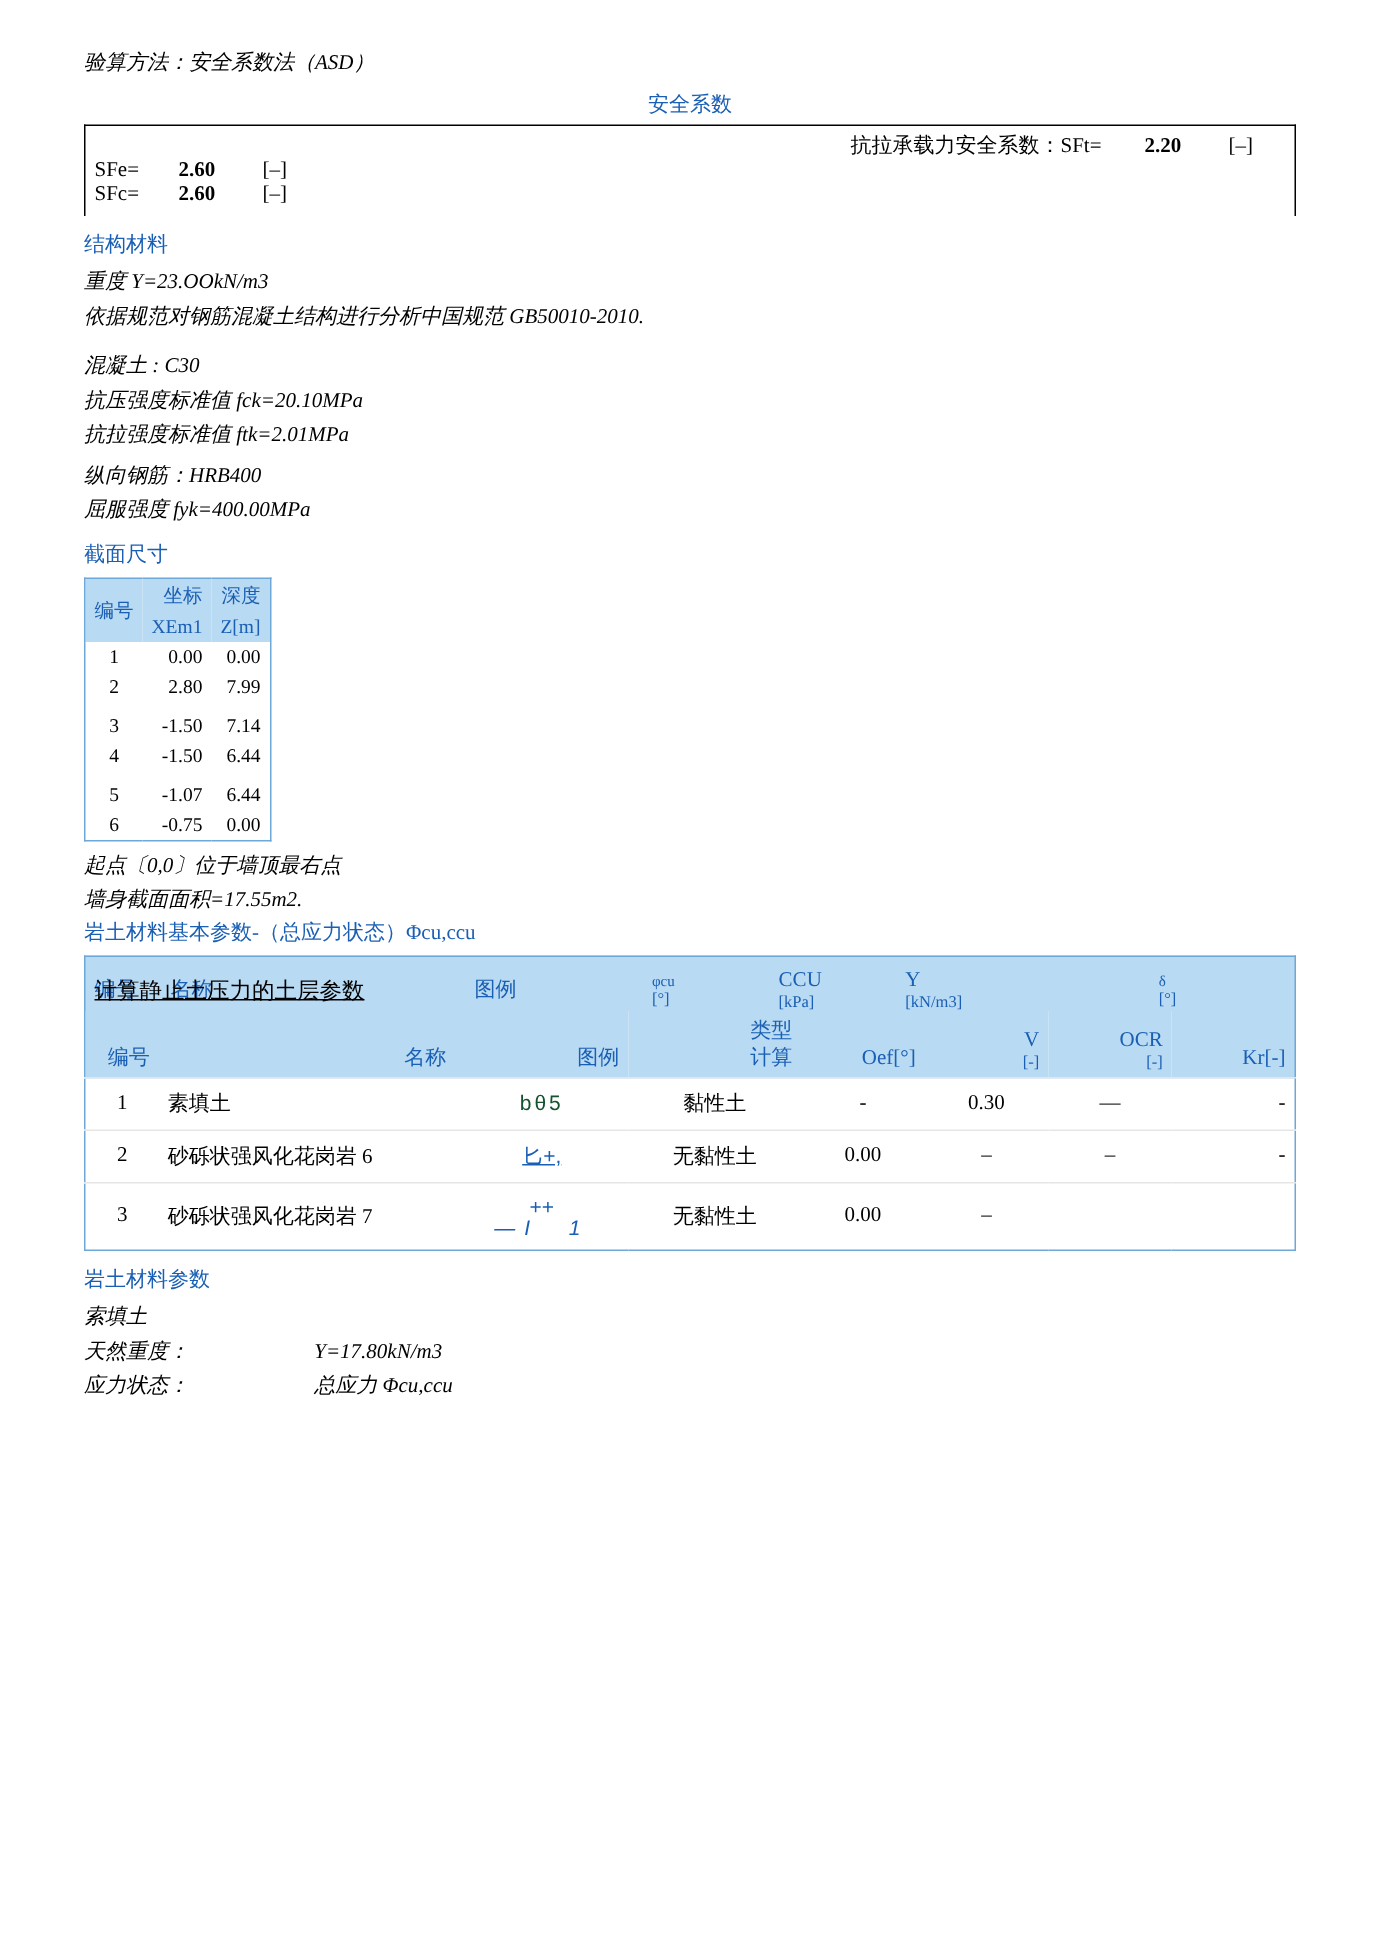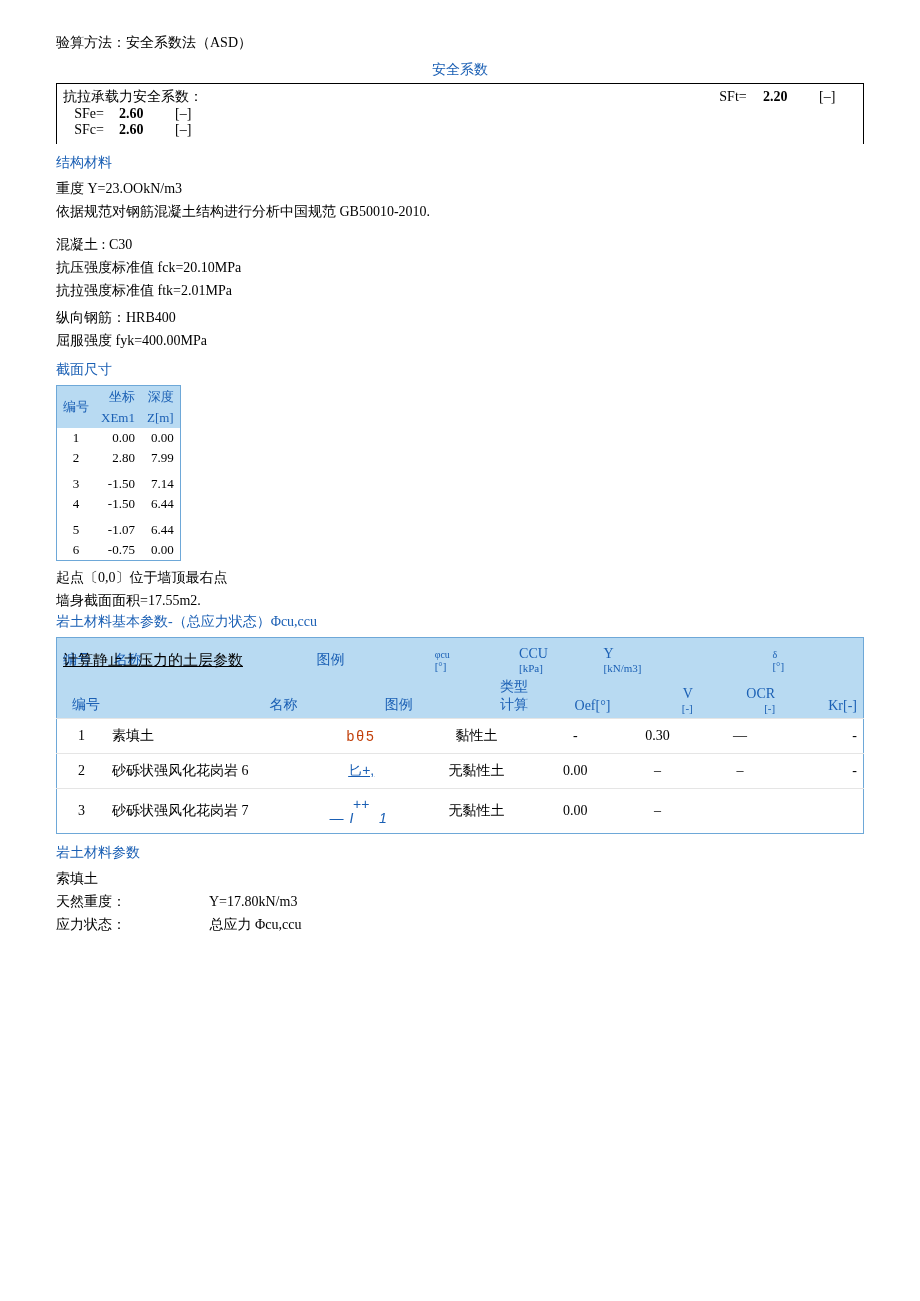--- a/index.html
+++ b/index.html
@@ -1,37 +1,37 @@
 <!DOCTYPE html>
 <html><head>
 <meta charset="utf-8">
 <style>
   * { margin:0; padding:0; box-sizing:border-box; }
   body { font-family:"SimSun","Songti SC",serif; font-size:14px; color:#000; background:#fff; padding:32px 56px; width:920px; }
-  .line { margin-bottom:2px; line-height:1.5; }
+  .line { margin-bottom:2px; line-height:1.5;font-style:italic; }
   .sec-title-center { text-align:center; color:#1a5fb4; margin:8px 0 4px; }
   .sec-title { color:#1a5fb4; margin:10px 0 6px; }
   .box-top { border-top:1px solid #000; border-left:1px solid #000; border-right:1px solid #000; padding:4px 6px 6px 6px; }
   table { border-collapse:collapse; }
   .safety-row { display:flex; align-items:baseline; }
-  .sr-label { flex:1; }
-  .sr-sym { width:56px; text-align:center; padding-right:4px; }
+  .sr-label { flex:1;text-align:right; }
+  .sr-sym { width:56px; text-align:left; padding-right:4px; }
   .sr-val { width:50px; text-align:left;font-weight:bold; }
   .sr-unit { width:44px; padding-left:6px; }
   .cross-table { border:1px solid #6ea8d8; font-size:13px; }
   .cross-table th, .cross-table td { padding:2px 6px; text-align:right; }
   .cross-table thead th { background:#b8daf2; color:#1a5fb4; font-weight:normal; }
   .cross-table tbody tr td:first-child { text-align:center; }
   .soil-head { background:#b8daf2; color:#1a5fb4; }
   .soil-outer { border-left:1px solid #6ea8d8; border-right:1px solid #6ea8d8; border-bottom:1px solid #6ea8d8; width:100%; }
   .soil-head td { padding:4px 6px; text-align:right; vertical-align:bottom; }
   .sub-unit { font-size:11px; }
   .soil-row td { padding:8px 6px; border-top:1px solid #e5e5e5; text-align:center; }
   .soil-row td.name { text-align:left; }
-  .pat1 { color:#c2410c; font-family:sans-serif; letter-spacing:2px; }
+  .pat1 { color:#14532d; font-family:sans-serif; letter-spacing:2px; }
   .pat2 { color:#1a5fb4; font-family:sans-serif; text-decoration:underline; }
   .pat3 { color:#1a5fb4; font-family:sans-serif; line-height:1.0; }
   .pat3 .u { letter-spacing:6px; font-style:italic; }
   .soil-title-bar { border-left:1px solid #6ea8d8; border-right:1px solid #6ea8d8; border-top:1px solid #6ea8d8; padding:8px 6px 0 6px; background:#b8daf2; color:#1a5fb4; position:relative; }
   .soil-title-bar table { width:100%; }
   .stb-caption { position:absolute; left:6px; bottom:4px; color:#000; text-decoration:underline; font-size:15px;text-align:right; }
   .col-idx   { width:6%; }
   .col-name  { width:24%; }
   .col-pat   { width:14%; }
   .col-type  { width:14%; }

